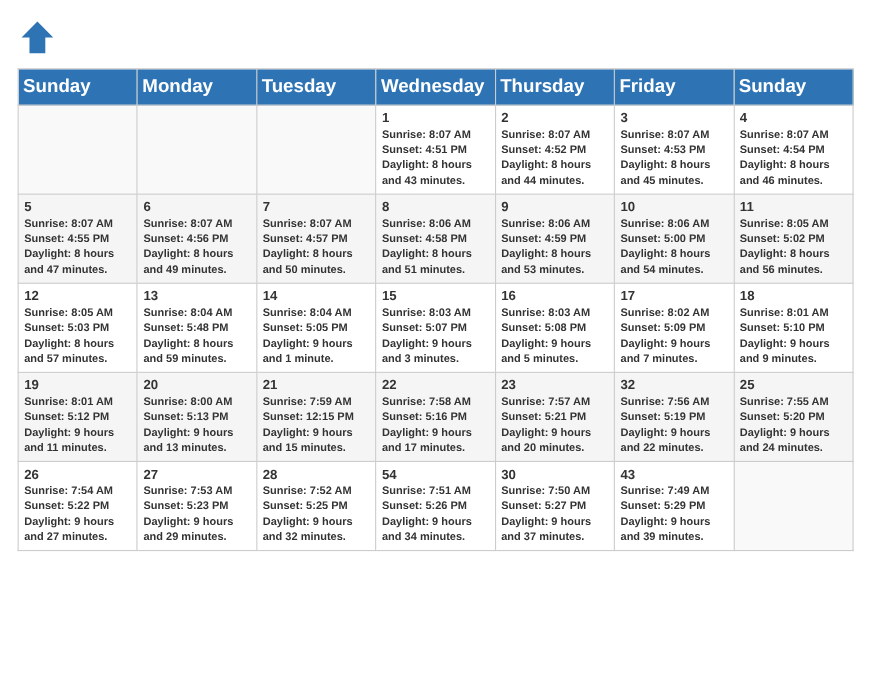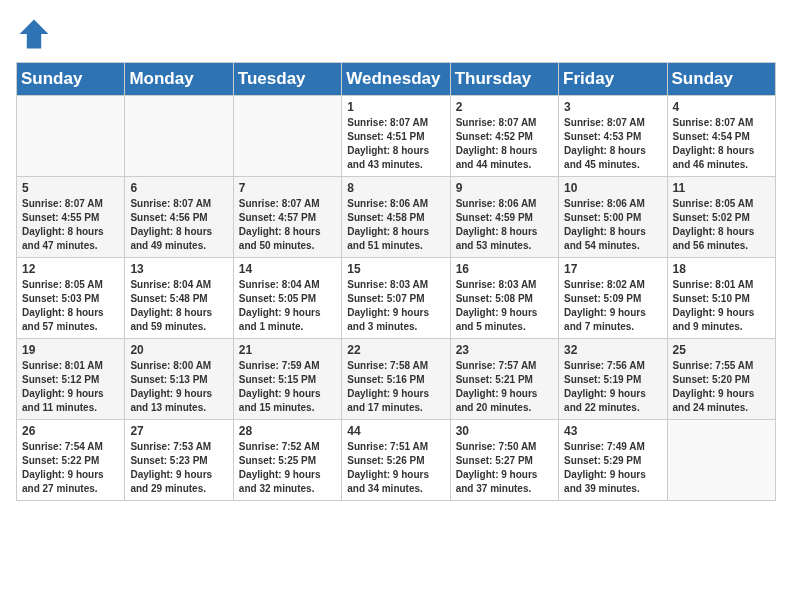--- a/index.html
+++ b/index.html
@@ -272,21 +272,21 @@
         <td>
           <span class="day-num">20</span>
           <div class="day-info">Sunrise: 8:00 AM
 Sunset: 5:13 PM
 Daylight: 9 hours
 and 13 minutes.</div>
         </td>
         <td>
           <span class="day-num">21</span>
           <div class="day-info">Sunrise: 7:59 AM
-Sunset: 5:15 PM
+Sunset: 12:15 PM
 Daylight: 9 hours
 and 15 minutes.</div>
         </td>
         <td>
           <span class="day-num">22</span>
           <div class="day-info">Sunrise: 7:58 AM
 Sunset: 5:16 PM
 Daylight: 9 hours
 and 17 minutes.</div>
         </td>
@@ -328,21 +328,21 @@
 and 29 minutes.</div>
         </td>
         <td>
           <span class="day-num">28</span>
           <div class="day-info">Sunrise: 7:52 AM
 Sunset: 5:25 PM
 Daylight: 9 hours
 and 32 minutes.</div>
         </td>
         <td>
-          <span class="day-num">44</span>
+          <span class="day-num">54</span>
           <div class="day-info">Sunrise: 7:51 AM
 Sunset: 5:26 PM
 Daylight: 9 hours
 and 34 minutes.</div>
         </td>
         <td>
           <span class="day-num">30</span>
           <div class="day-info">Sunrise: 7:50 AM
 Sunset: 5:27 PM
 Daylight: 9 hours

